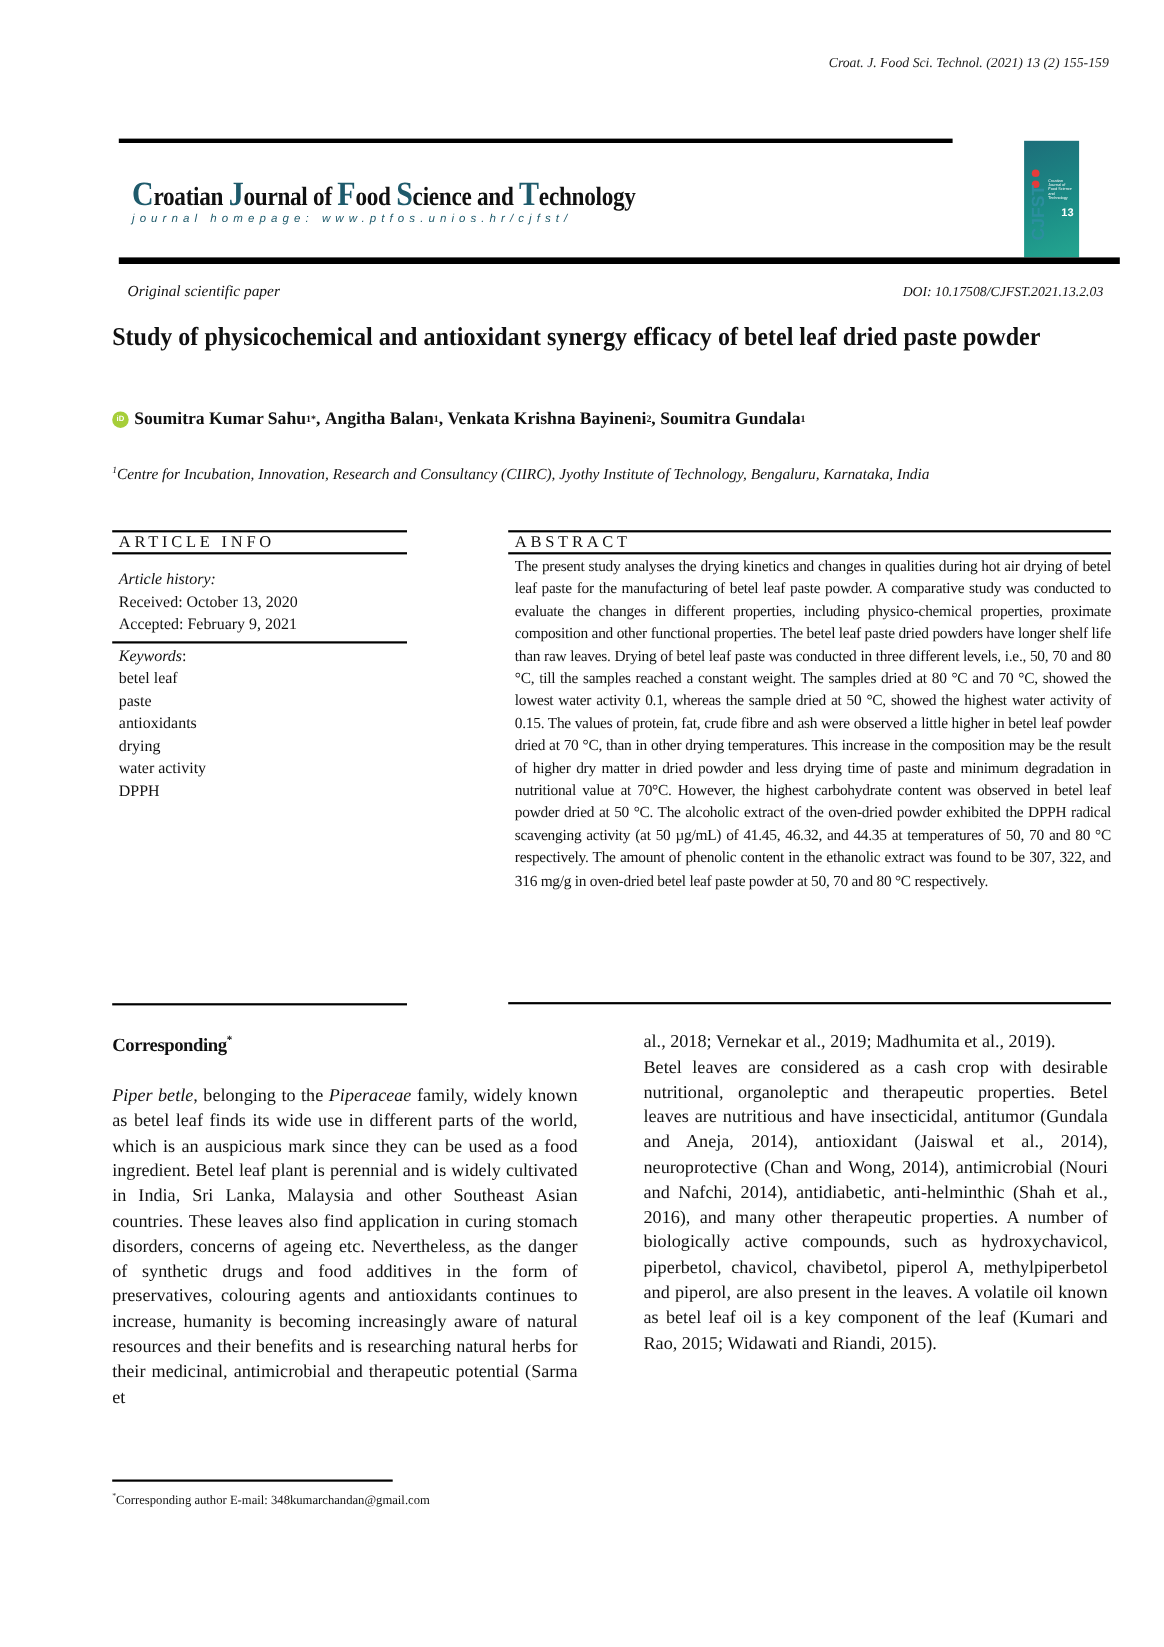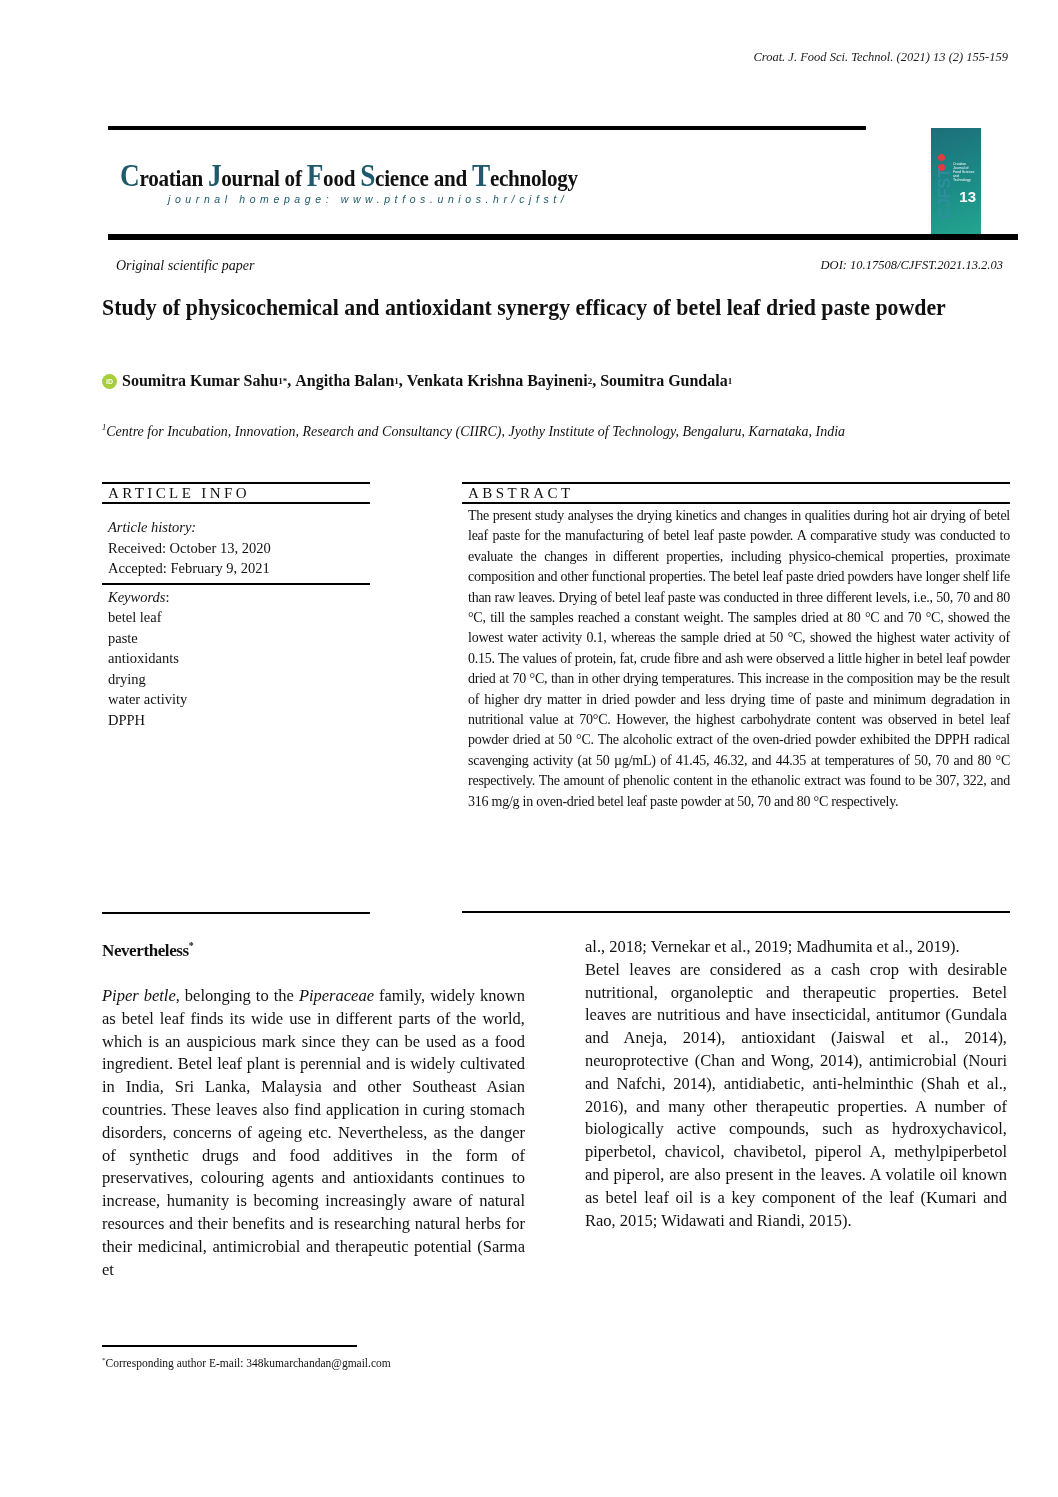--- a/index.html
+++ b/index.html
@@ -8,26 +8,26 @@
 
   .abs { position: absolute; }
 
   .citation { right: 50px; top: 50px; font-size: 12.5px; font-style: italic; color: #222; }
 
   .rule-top { left: 108px; top: 126px; width: 758px; height: 4px; background: #000; }
   .rule-bottom { left: 108px; top: 234px; width: 910px; height: 6px; background: #000; }
 
   .journal-name { left: 120px; top: 158px; font-family: "Liberation Serif", serif; font-weight: bold; font-size: 24px; color: #111; letter-spacing: -0.3px; transform: scaleX(0.88); transform-origin: left top; white-space: nowrap; }
   .journal-name .cap { color: #1e5a6b; font-size: 31px; }
-  .homepage { left: 120px; top: 193px; font-family: "Liberation Sans", sans-serif; font-style: italic; font-size: 10.5px; letter-spacing: 4.6px; color: #1e5a6b; white-space: nowrap; margin-left: 48px; }
+  .homepage { left: 120px; top: 193px; font-family: "Liberation Sans", sans-serif; font-style: italic; font-size: 10.5px; letter-spacing: 4.6px; color: #1e5a6b; white-space: nowrap; }
 
   .cover { left: 931px; top: 128px; width: 50px; height: 106px; background: linear-gradient(160deg, #1d6e7a 0%, #1b8c86 55%, #24a690 100%); overflow: hidden; }
   .cover .dot { position: absolute; width: 7px; height: 7px; border-radius: 50%; background: #e53b3b; left: 7px; }
   .cover .logo { position: absolute; left: 5px; top: 40px; font-family: "Liberation Sans", sans-serif; font-weight: bold; font-size: 16px; color: #2e8fa2; writing-mode: vertical-rl; transform: rotate(180deg); opacity: 0.9; }
-  .cover .vol { position: absolute; right: 5px; top: 60px; font-family: "Liberation Sans", sans-serif; font-weight: bold; font-size: 15px; color: #fff; }
+  .cover .vol { position: absolute; right: 5px; top: 60px; font-family: "Liberation Sans", sans-serif; font-weight: bold; font-size: 10px; color: #fff; }
   .cover .mini { position: absolute; left: 22px; top: 34px; width: 24px; font-family: "Liberation Sans", sans-serif; font-size: 3.5px; line-height: 4px; color: #fff; }
 
   .paper-type { left: 116px; top: 258px; font-size: 14px; font-style: italic; }
   .doi { right: 55px; top: 258px; font-size: 12.5px; font-style: italic; }
 
   .title { left: 102px; top: 293px; width: 910px; font-size: 23.5px; font-weight: bold; line-height: 29px; transform: scaleX(0.93); transform-origin: left top; width: 980px; }
 
   .authors { left: 102px; top: 372px; font-size: 16px; font-weight: bold; white-space: nowrap; display: flex; align-items: center; }
   .orcid { display: inline-block; width: 15px; height: 15px; border-radius: 50%; background: #a6ce39; color: #fff; font-family: "Liberation Sans", sans-serif; font-size: 7px; line-height: 15px; text-align: center; margin-right: 5px; }
   .authors sup { font-size: 9px; }
@@ -126,21 +126,21 @@
 <div class="abs" style="left:102px; top:912px; width:268px; height:2px; background:#000;"></div>
 
 <div class="abs abs-col">
   <div class="hrule"></div>
   <div class="section-hd">ABSTRACT</div>
   <div class="hrule"></div>
   <div class="abs-text">The present study analyses the drying kinetics and changes in qualities during hot air drying of betel leaf paste for the manufacturing of betel leaf paste powder. A comparative study was conducted to evaluate the changes in different properties, including physico-chemical properties, proximate composition and other functional properties. The betel leaf paste dried powders have longer shelf life than raw leaves. Drying of betel leaf paste was conducted in three different levels, i.e., 50, 70 and 80 °C, till the samples reached a constant weight. The samples dried at 80 °C and 70 °C, showed the lowest water activity 0.1, whereas the sample dried at 50 °C, showed the highest water activity of 0.15. The values of protein, fat, crude fibre and ash were observed a little higher in betel leaf powder dried at 70 °C, than in other drying temperatures. This increase in the composition may be the result of higher dry matter in dried powder and less drying time of paste and minimum degradation in nutritional value at 70°C. However, the highest carbohydrate content was observed in betel leaf powder dried at 50 °C. The alcoholic extract of the oven-dried powder exhibited the DPPH radical scavenging activity (at 50 µg/mL) of 41.45, 46.32, and 44.35 at temperatures of 50, 70 and 80 °C respectively. The amount of phenolic content in the ethanolic extract was found to be 307, 322, and 316 mg/g in oven-dried betel leaf paste powder at 50, 70 and 80 °C respectively.</div>
 </div>
 <div class="abs" style="left:462px; top:911px; width:548px; height:2px; background:#000;"></div>
 
-<div class="abs intro-hd"><span>Nevertheless</span><sup>*</sup></div>
+<div class="abs intro-hd"><span>Corresponding</span><sup>*</sup></div>
 
 <div class="abs body-col col1">
   <p><i>Piper betle</i><span>, belonging to the </span><i>Piperaceae</i><span> family, widely known as betel leaf finds its wide use in different parts of the world, which is an auspicious mark since they can be used as a food ingredient. Betel leaf plant is perennial and is widely cultivated in India, Sri Lanka, Malaysia and other Southeast Asian countries. These leaves also find application in curing stomach disorders, concerns of ageing etc. Nevertheless, as the danger of synthetic drugs and food additives in the form of preservatives, colouring agents and antioxidants continues to increase, humanity is becoming increasingly aware of natural resources and their benefits and is researching natural herbs for their medicinal, antimicrobial and therapeutic potential (Sarma et</span></p>
 </div>
 
 <div class="abs body-col col2">
   <p style="text-align:left">al., 2018; Vernekar et al., 2019; Madhumita et al., 2019).</p>
   <p>Betel leaves are considered as a cash crop with desirable nutritional, organoleptic and therapeutic properties. Betel leaves are nutritious and have insecticidal, antitumor (Gundala and Aneja, 2014), antioxidant (Jaiswal et al., 2014), neuroprotective (Chan and Wong, 2014), antimicrobial (Nouri and Nafchi, 2014), antidiabetic, anti-helminthic (Shah et al., 2016), and many other therapeutic properties. A number of biologically active compounds, such as hydroxychavicol, piperbetol, chavicol, chavibetol, piperol A, methylpiperbetol and piperol, are also present in the leaves. A volatile oil known as betel leaf oil is a key component of the leaf (Kumari and Rao, 2015; Widawati and Riandi, 2015).</p>
 </div>
 

